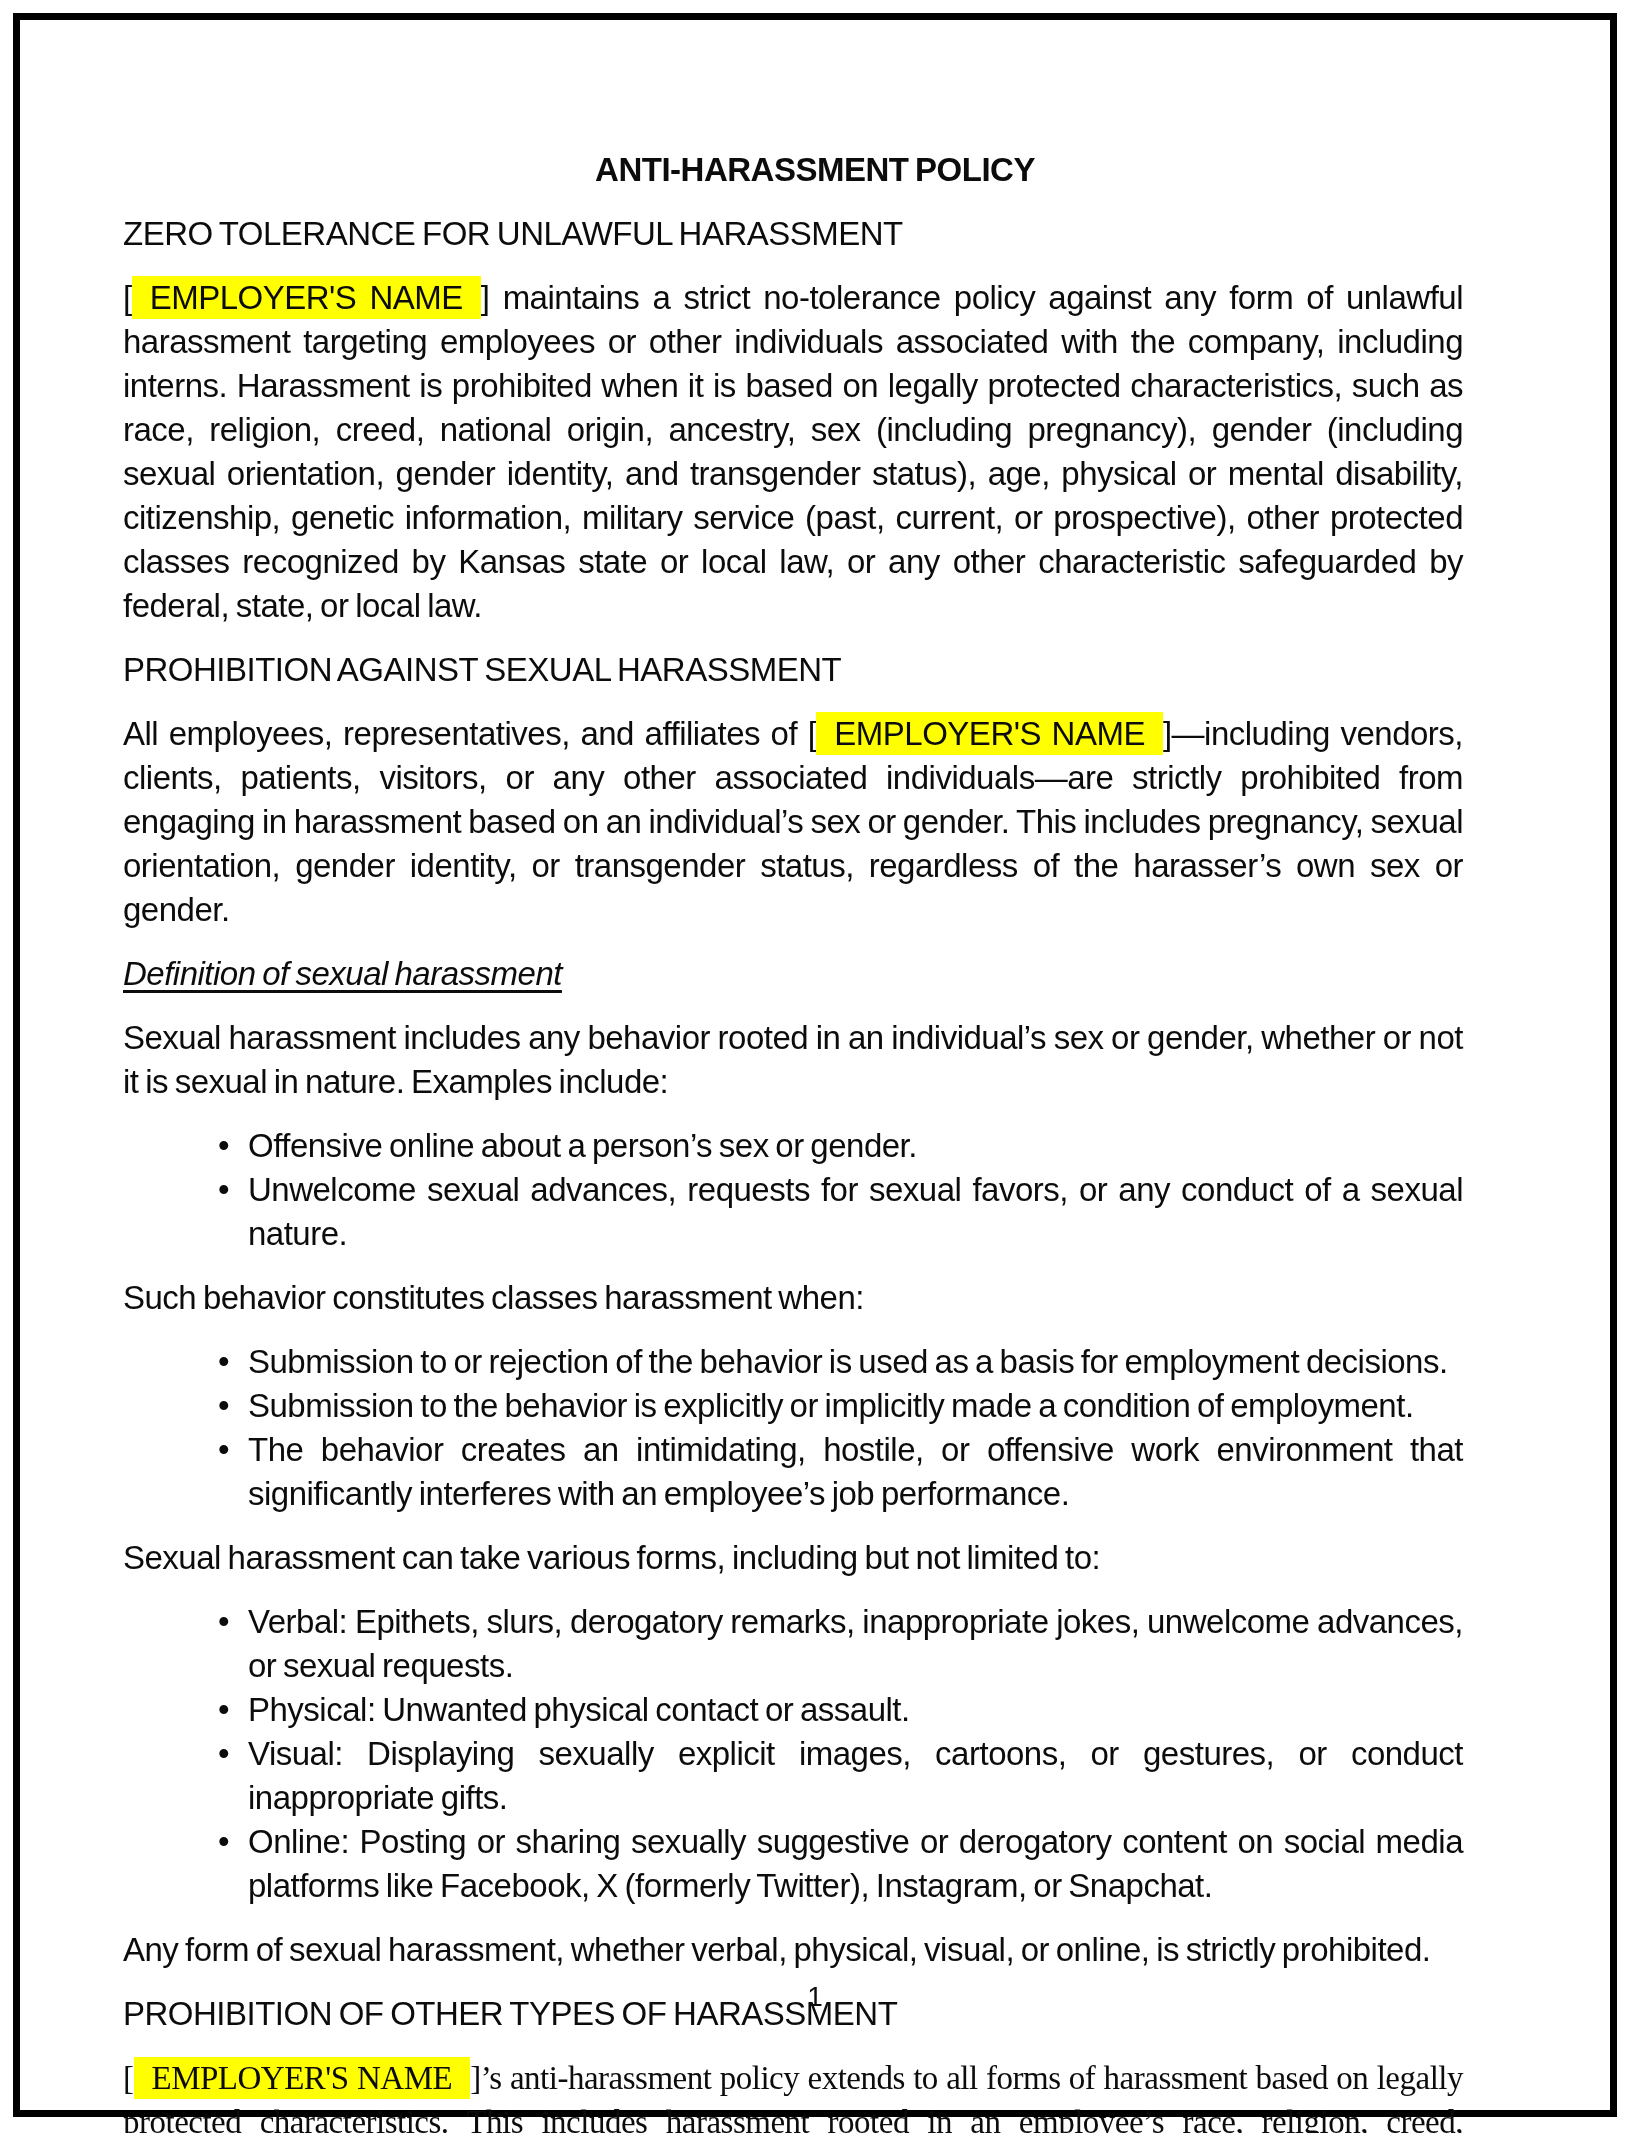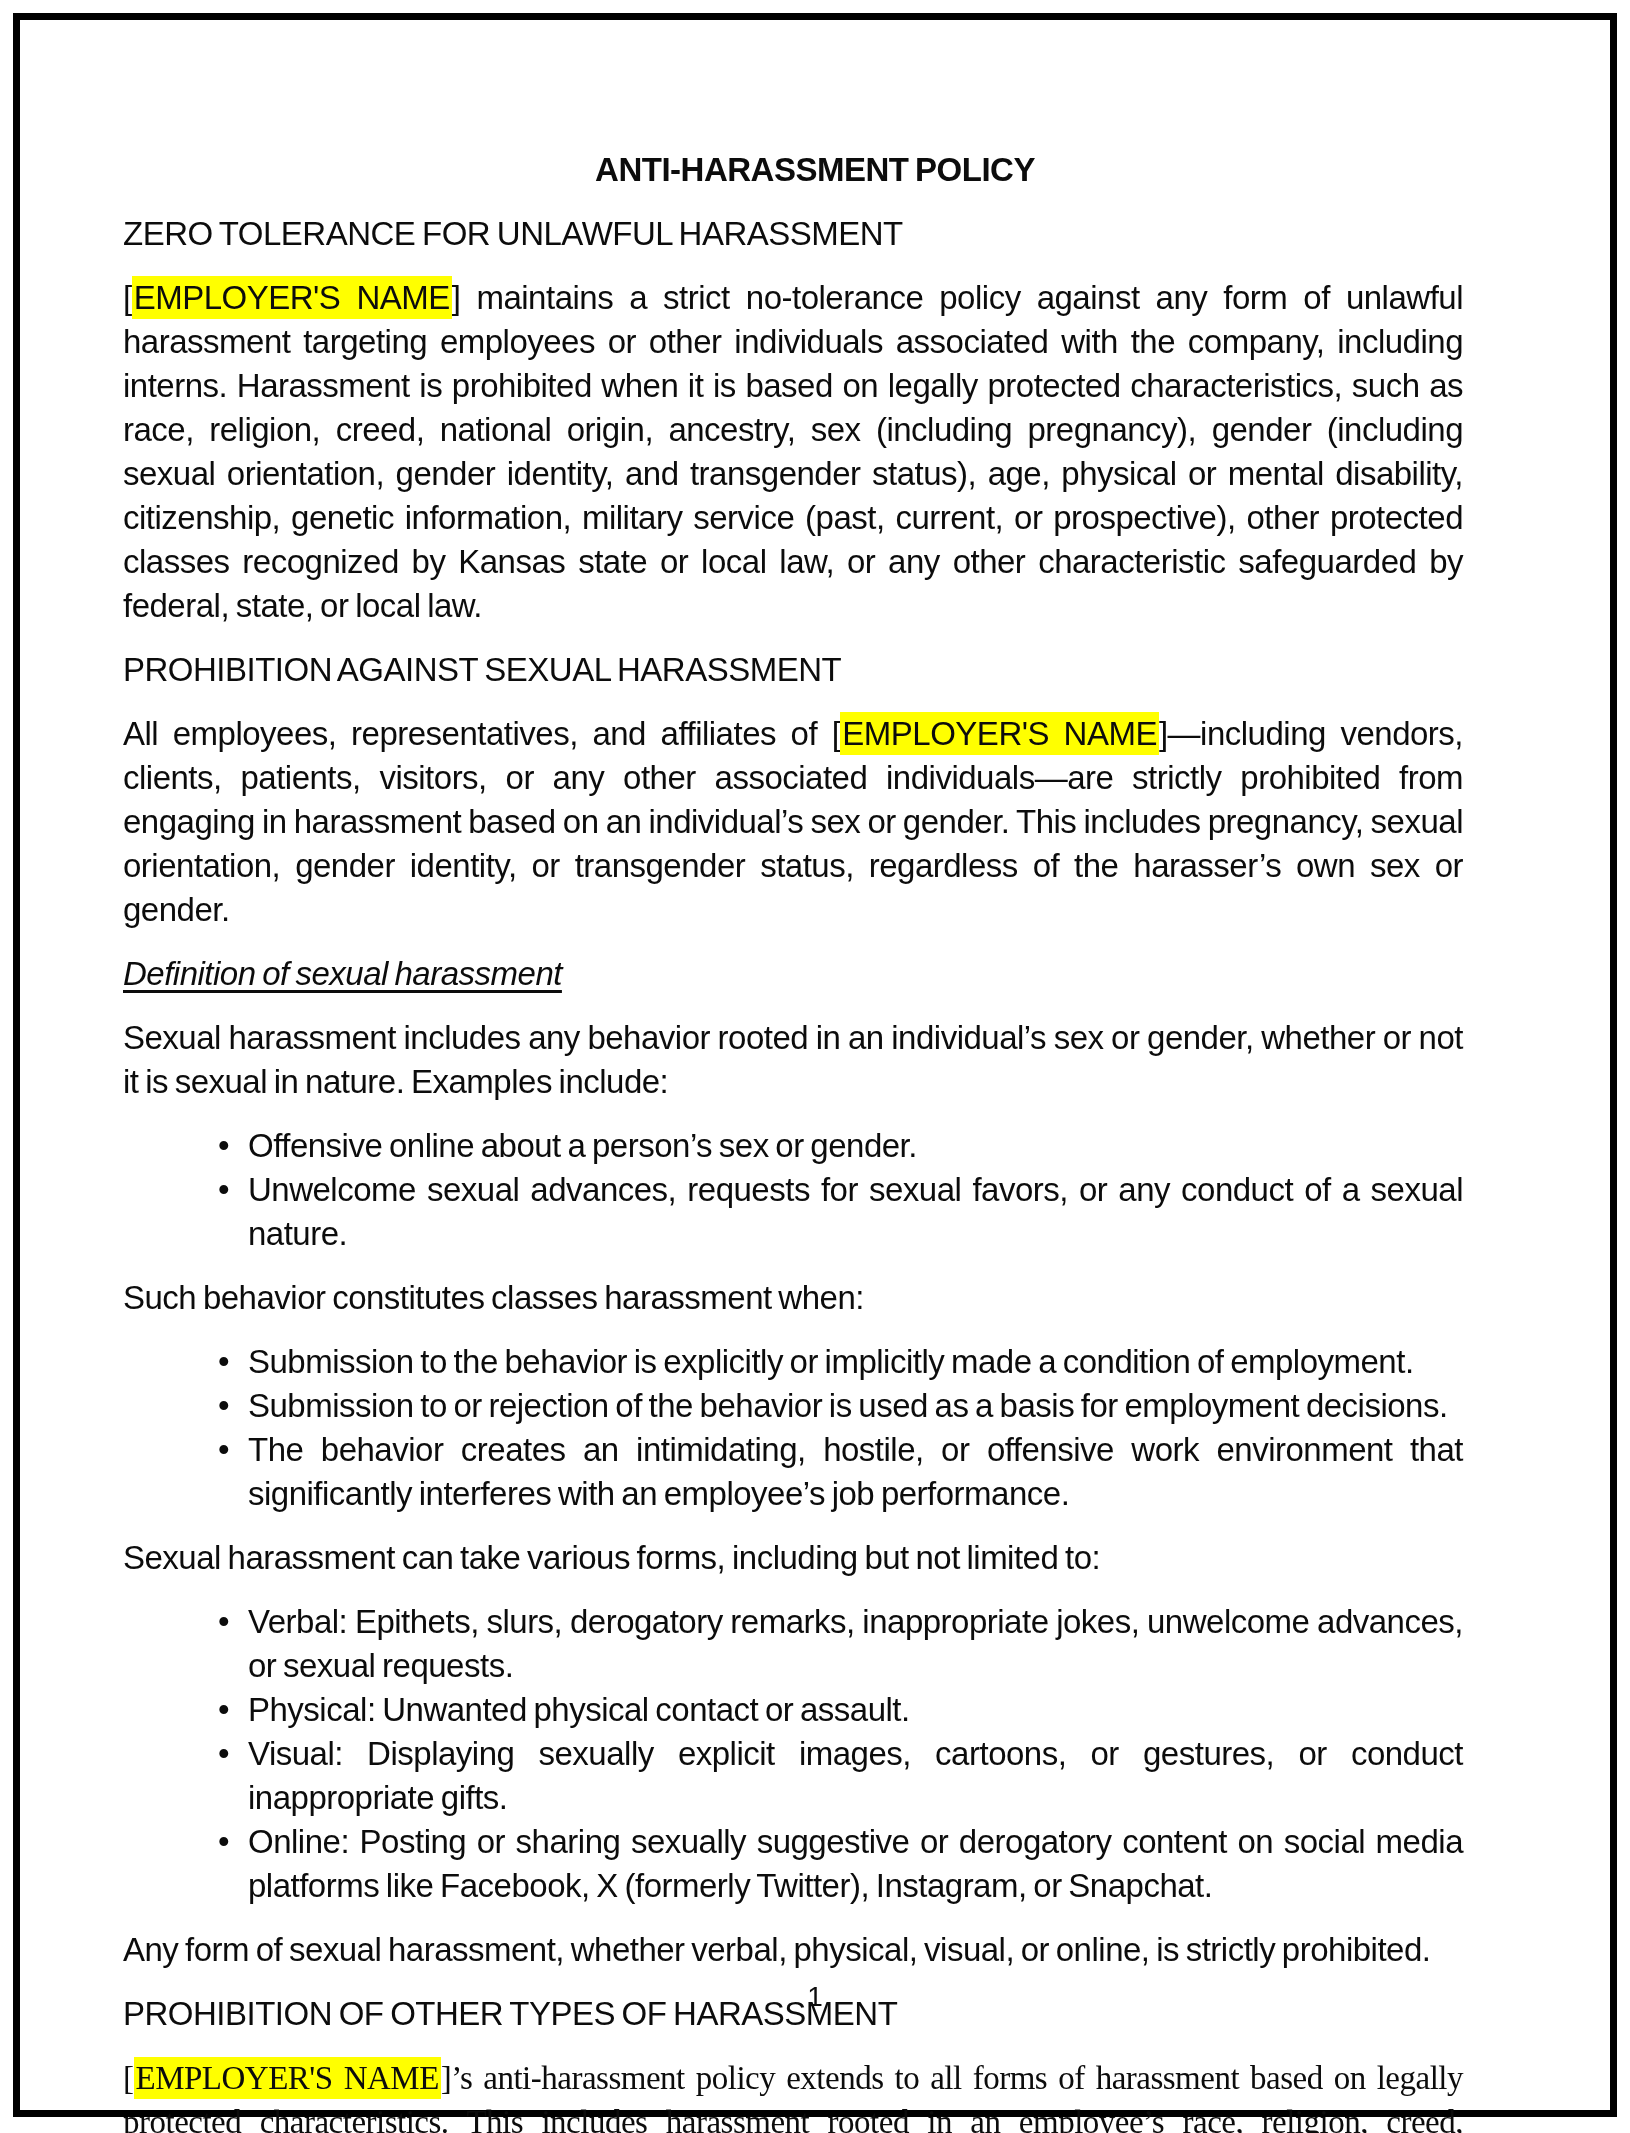--- a/index.html
+++ b/index.html
@@ -70,21 +70,21 @@
   }
   ul.bullets li::before {
     content: "\2022";
     position: absolute;
     left: 95px;
     top: 0;
   }
   mark.hl {
     background: #ffff00;
     color: inherit;
-    padding: 3px 2px;
+    padding: 3px 18px;
   }
   .page-number {
     position: absolute;
     left: 0;
     width: 1630px;
     top: 1975px;
     text-align: center;
     font-size: 28px;
     line-height: 44px;
   }
@@ -111,22 +111,22 @@
   <p class="para">Sexual harassment includes any behavior rooted in an individual’s sex or gender, whether or not it is sexual in nature. Examples include:</p>
 
   <ul class="bullets">
     <li>Offensive online about a person’s sex or gender.</li>
     <li>Unwelcome sexual advances, requests for sexual favors, or any conduct of a sexual nature.</li>
   </ul>
 
   <p class="para">Such behavior constitutes classes harassment when:</p>
 
   <ul class="bullets">
+    <li>Submission to or rejection of the behavior is used as a basis for employment decisions.</li>
     <li>Submission to the behavior is explicitly or implicitly made a condition of employment.</li>
-    <li>Submission to or rejection of the behavior is used as a basis for employment decisions.</li>
     <li>The behavior creates an intimidating, hostile, or offensive work environment that significantly interferes with an employee’s job performance.</li>
   </ul>
 
   <p class="para">Sexual harassment can take various forms, including but not limited to:</p>
 
   <ul class="bullets">
     <li>Verbal: Epithets, slurs, derogatory remarks, inappropriate jokes, unwelcome advances, or sexual requests.</li>
     <li>Physical: Unwanted physical contact or assault.</li>
     <li>Visual: Displaying sexually explicit images, cartoons, or gestures, or conduct inappropriate gifts.</li>
     <li>Online: Posting or sharing sexually suggestive or derogatory content on social media platforms like Facebook, X (formerly Twitter), Instagram, or Snapchat.</li>

